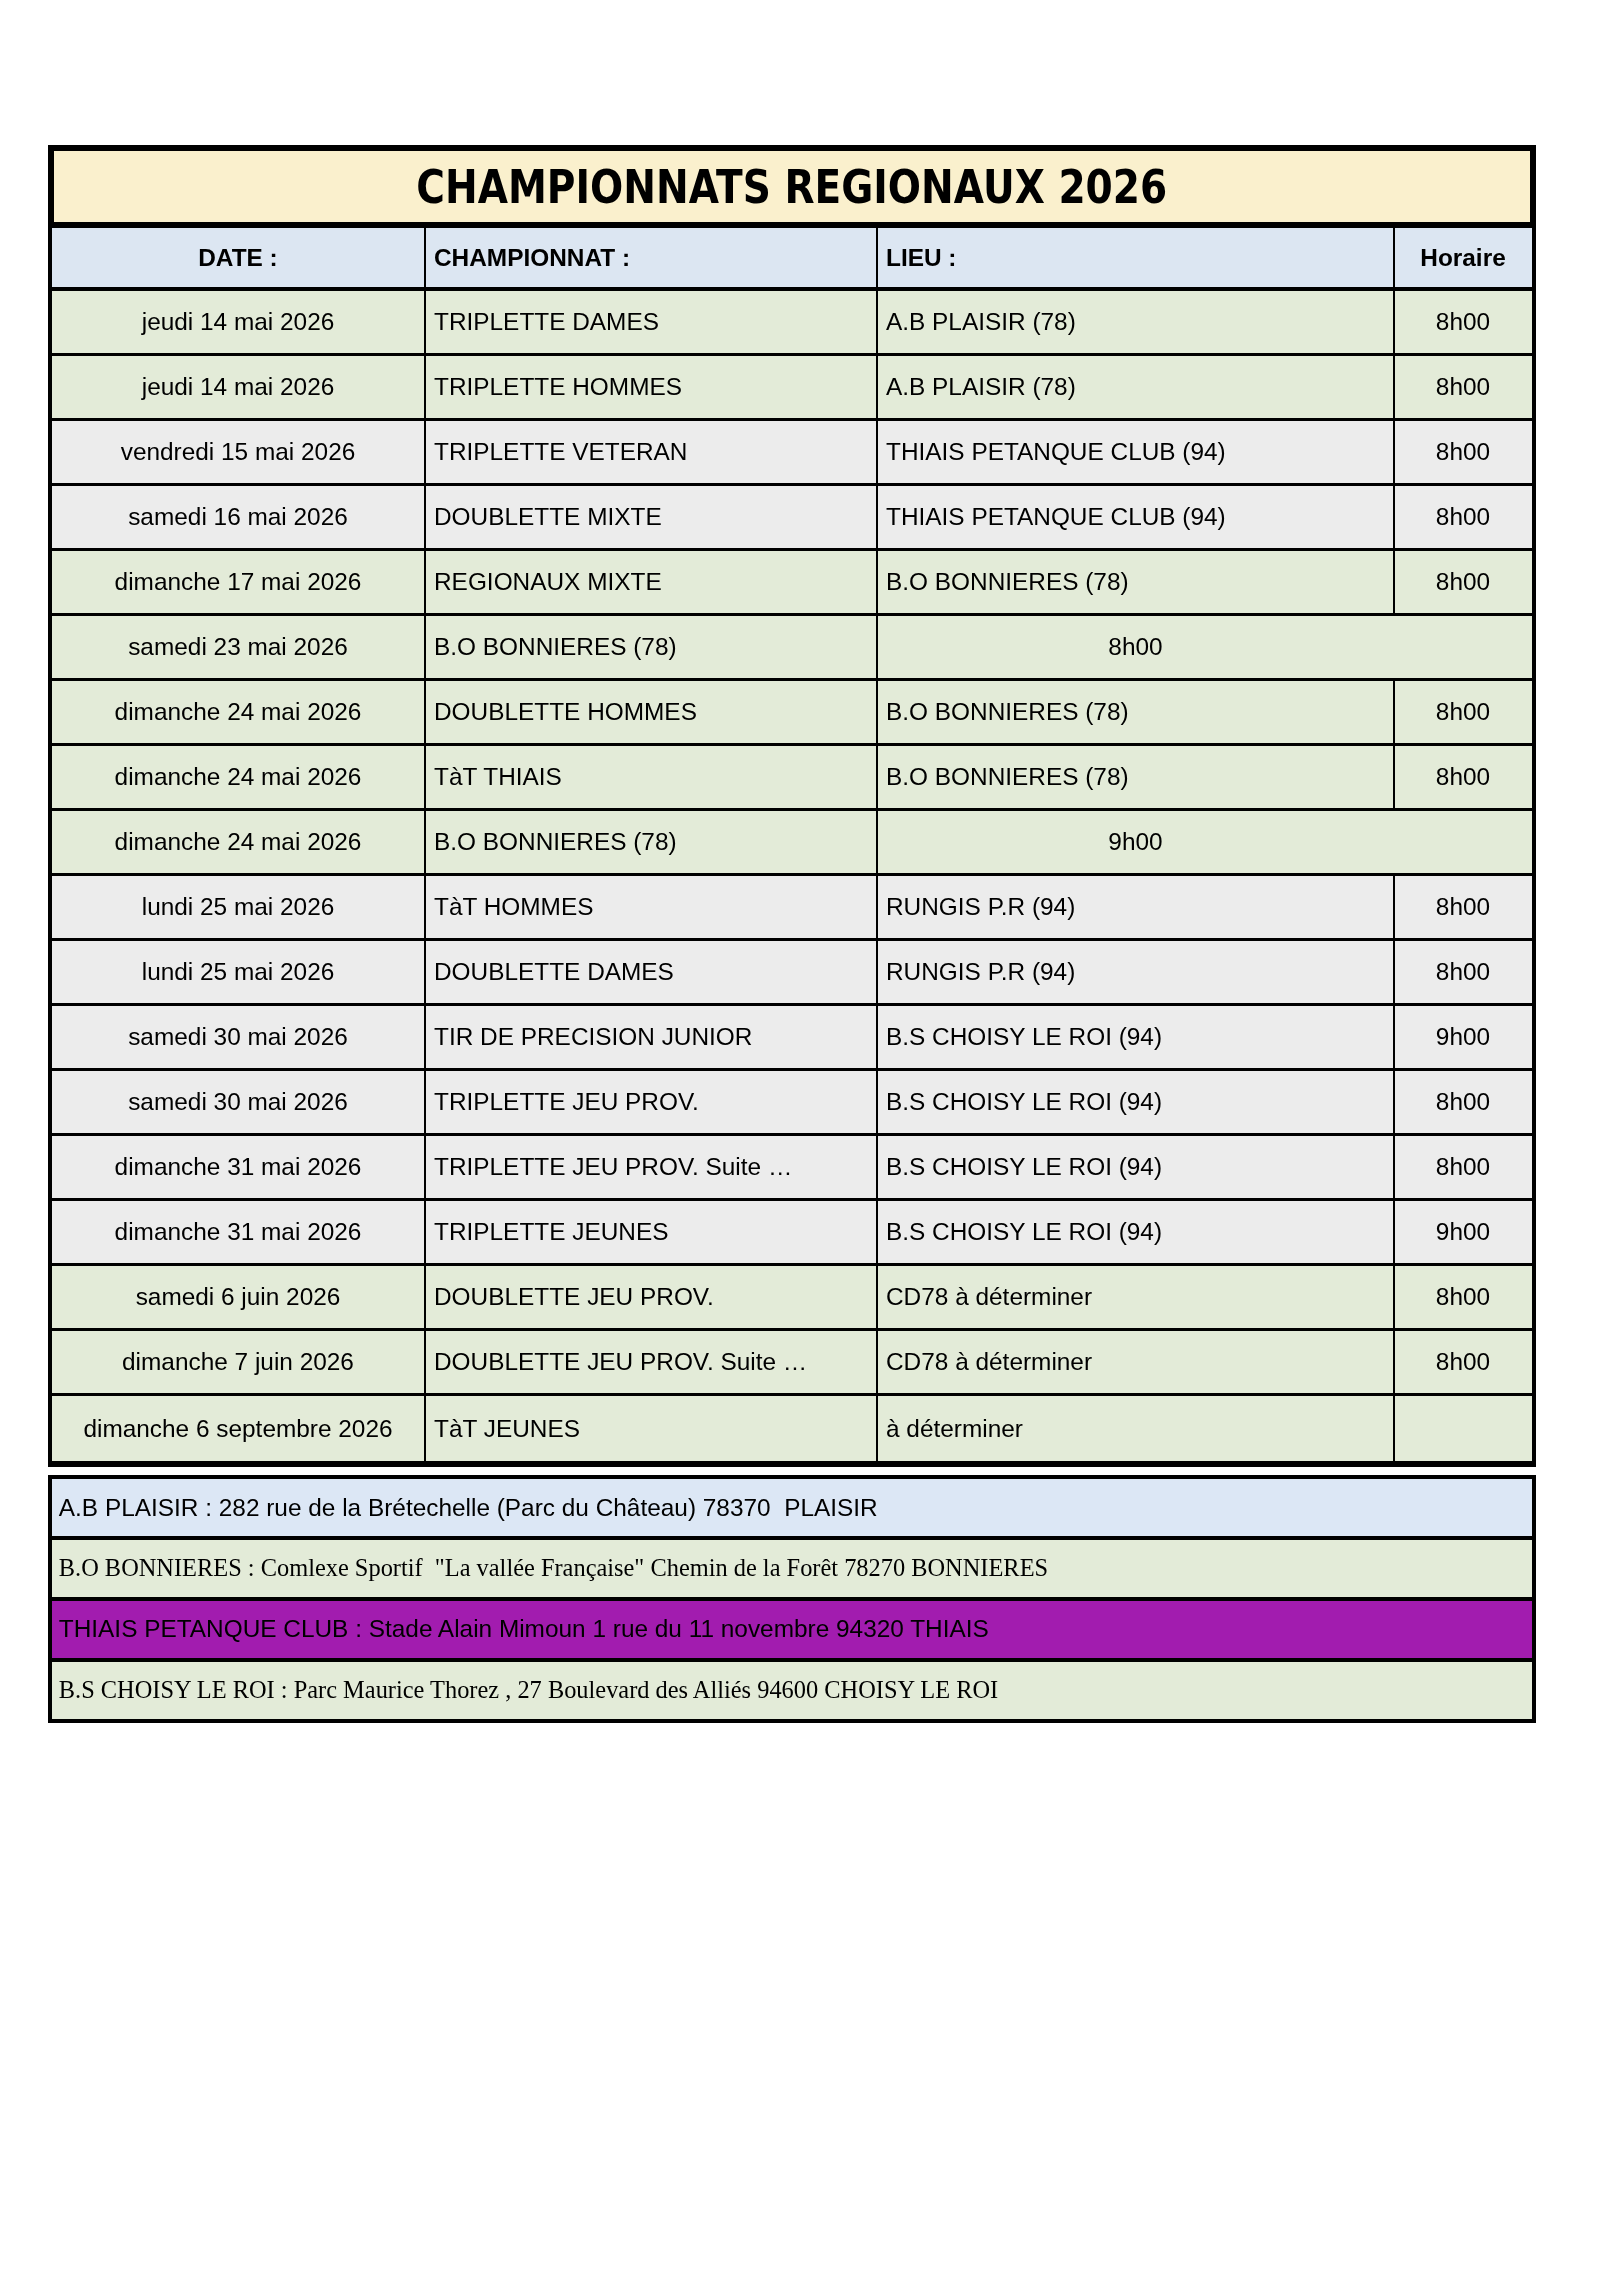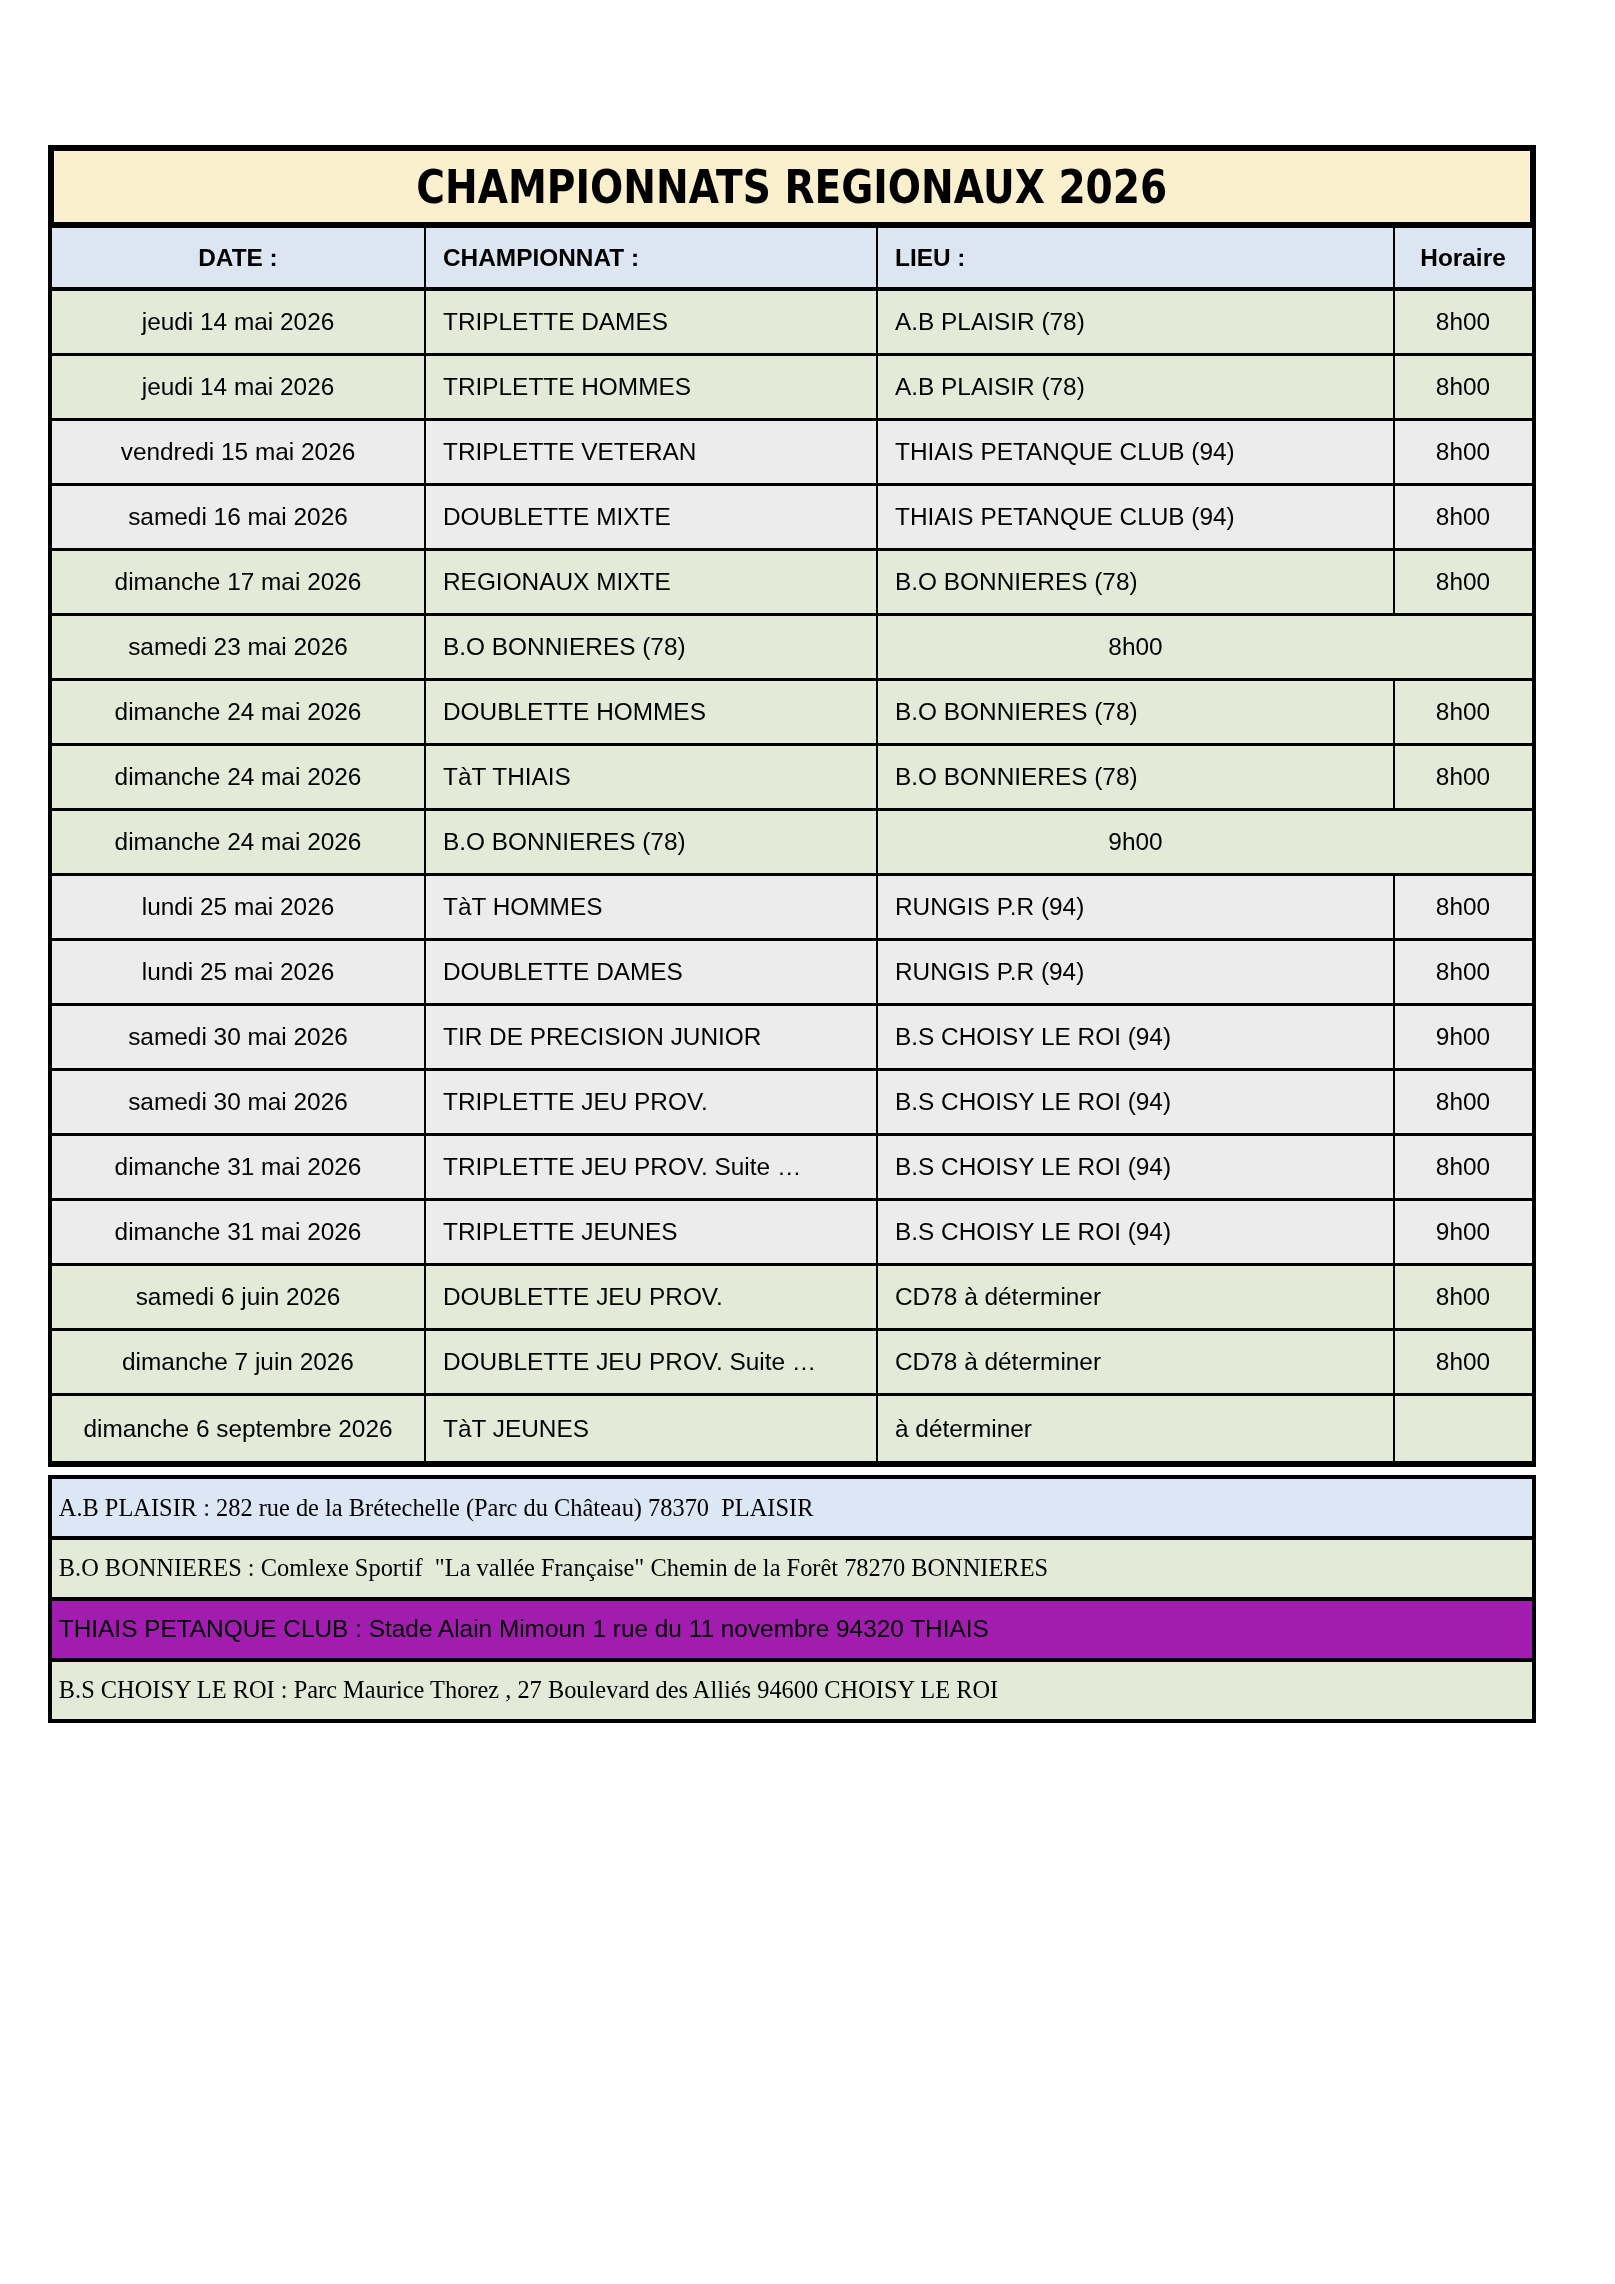--- a/index.html
+++ b/index.html
@@ -65,21 +65,21 @@
   .cell {
     box-sizing: border-box;
     display: flex;
     align-items: center;
     font-size: 24.4px;
     overflow: hidden;
     white-space: pre;
   }
   .cell.c2, .cell.c3, .cell.c4 { border-left: 2.7px solid #000; }
   .cell.center { justify-content: center; }
-  .cell.left { justify-content: flex-start; padding-left: 17px; }
+  .cell.left { justify-content: flex-start; padding-left: 8px; }
 
   .trow[data-tone="green"] { background: #E3EBD8; }
   .trow[data-tone="gray"]  { background: #ECECEC; }
 
   .venues {
     position: absolute;
     left: 48px;
     top: 1475px;
     width: 1488px;
   }
@@ -87,21 +87,21 @@
     box-sizing: border-box;
     height: 65px;
     border: 4.1px solid #000;
     margin-top: -4.1px;
     display: flex;
     align-items: center;
     padding-left: 6.8px;
     font-size: 24.4px;
     white-space: pre;
   }
-  .venue-bar:first-child { margin-top: 0; font-family: Liberation Serif, serif; }
+  .venue-bar:first-child { margin-top: 0; }
   .venue-bar[data-tone="blue"]  { background: #DCE7F5; }
   .venue-bar[data-tone="green"] { background: #E3EBD8; font-family: Liberation Serif, serif; }
   .venue-bar[data-tone="pink"]  { background: #F0679A; }
   .venue-bar[data-tone="cream"] { background: #a21caf; }
 </style>
 </head>
 <body>
 
 <div class="main-table">
 

